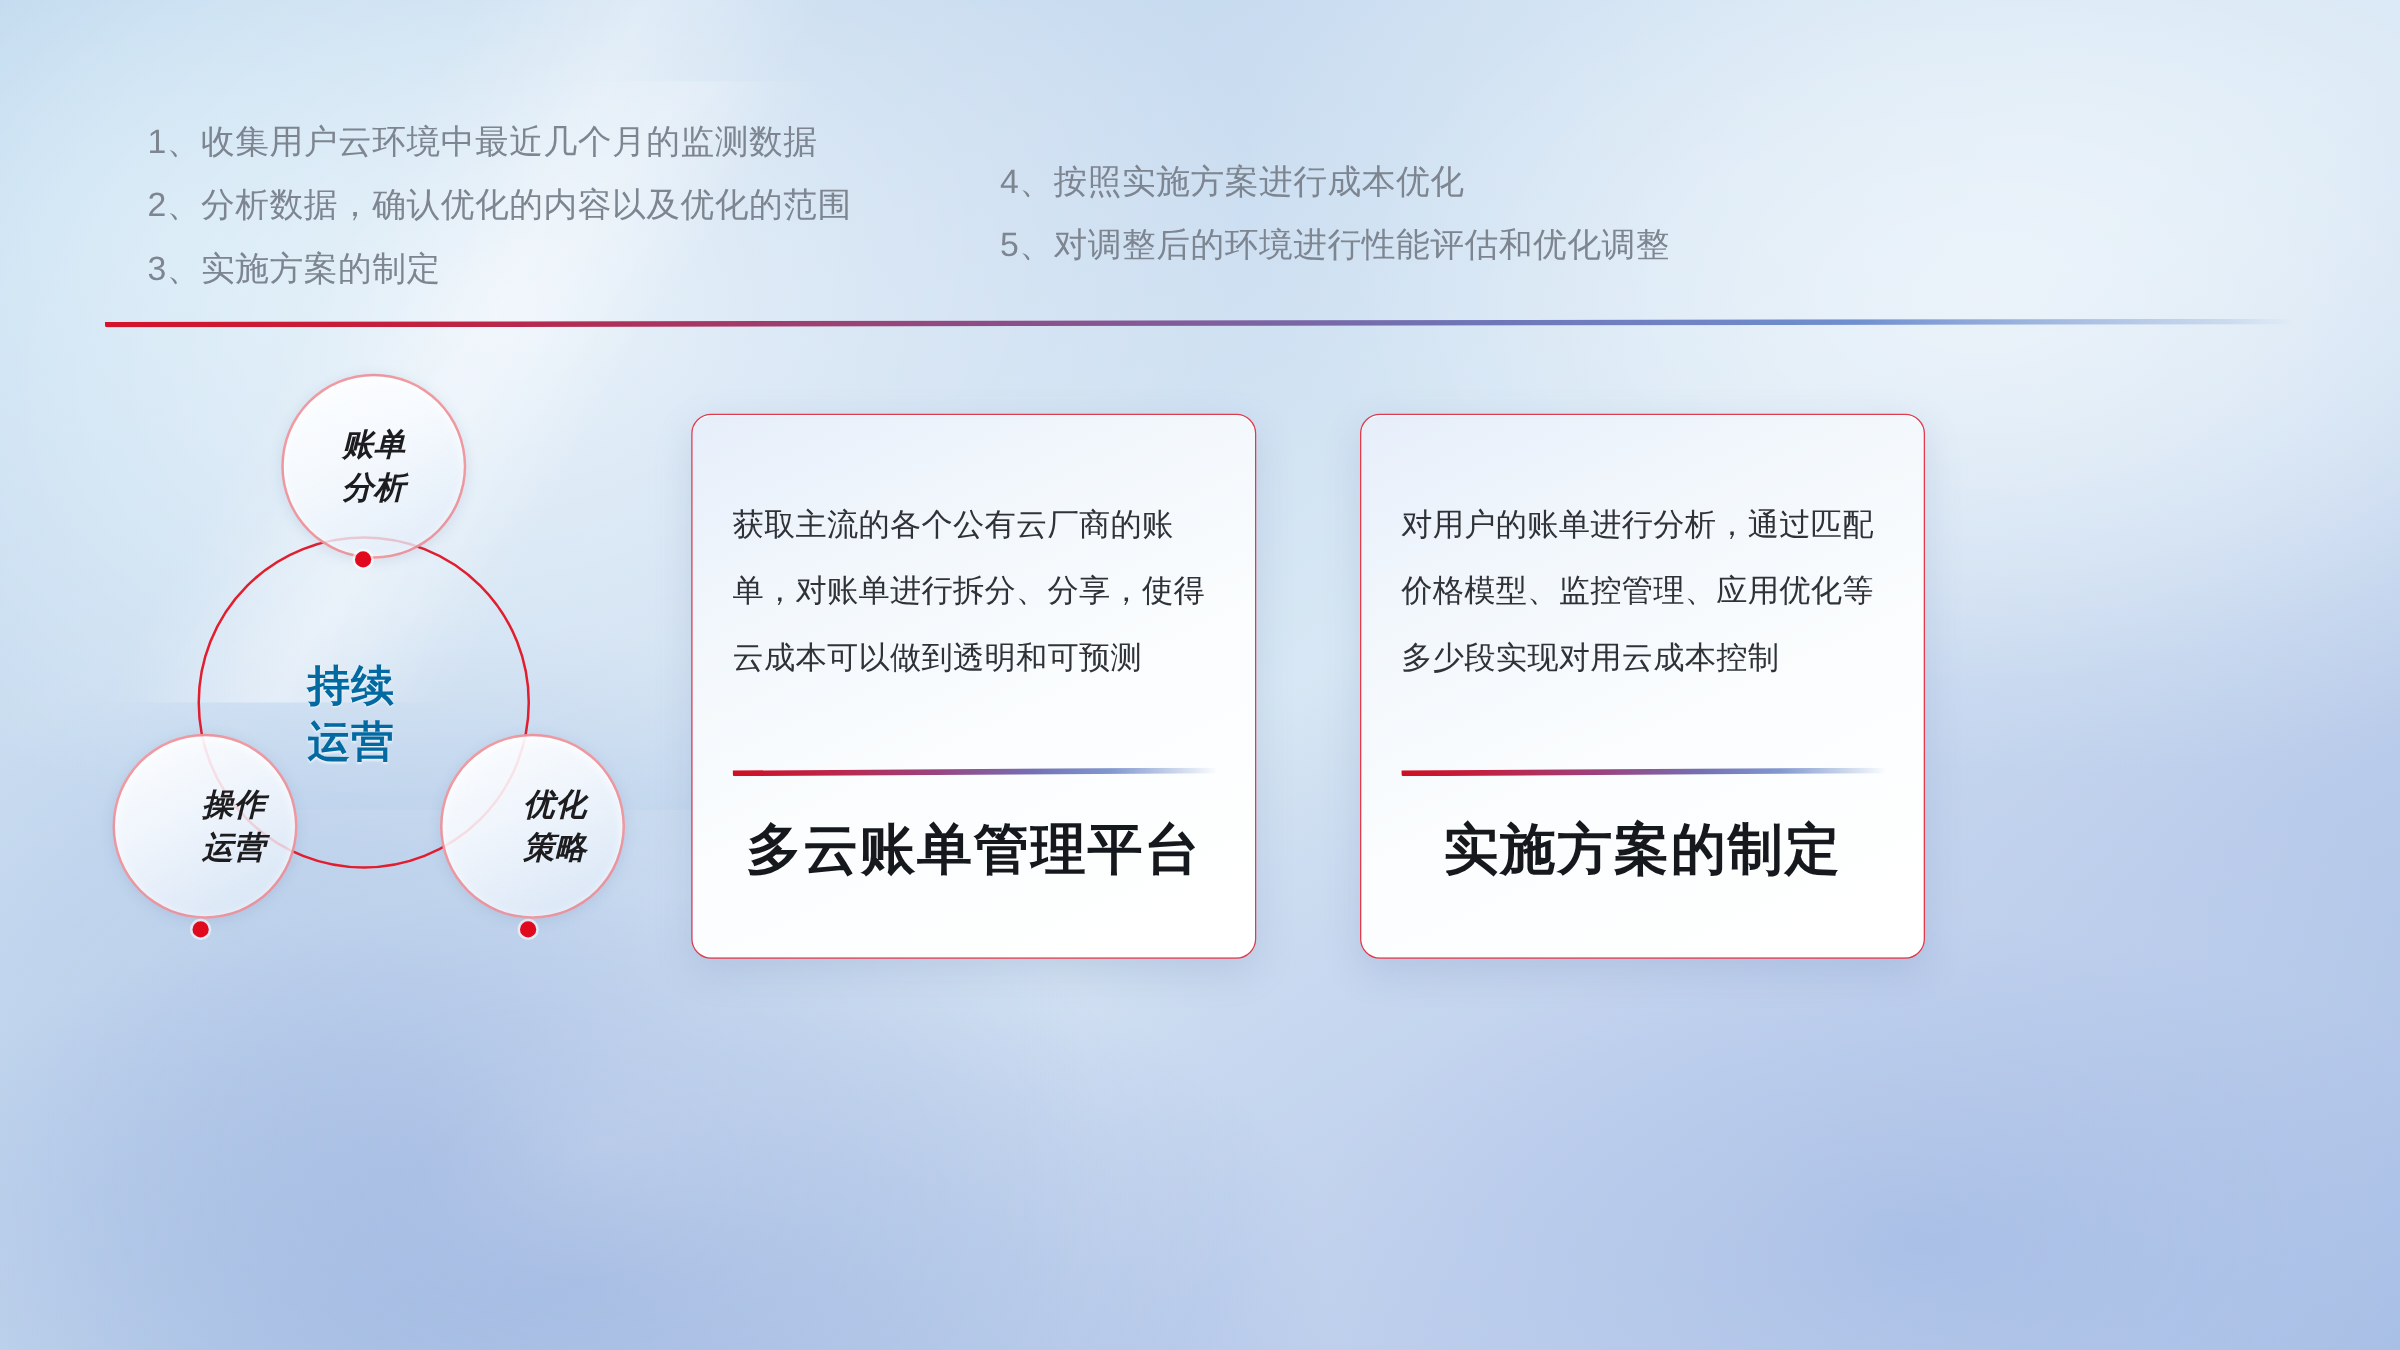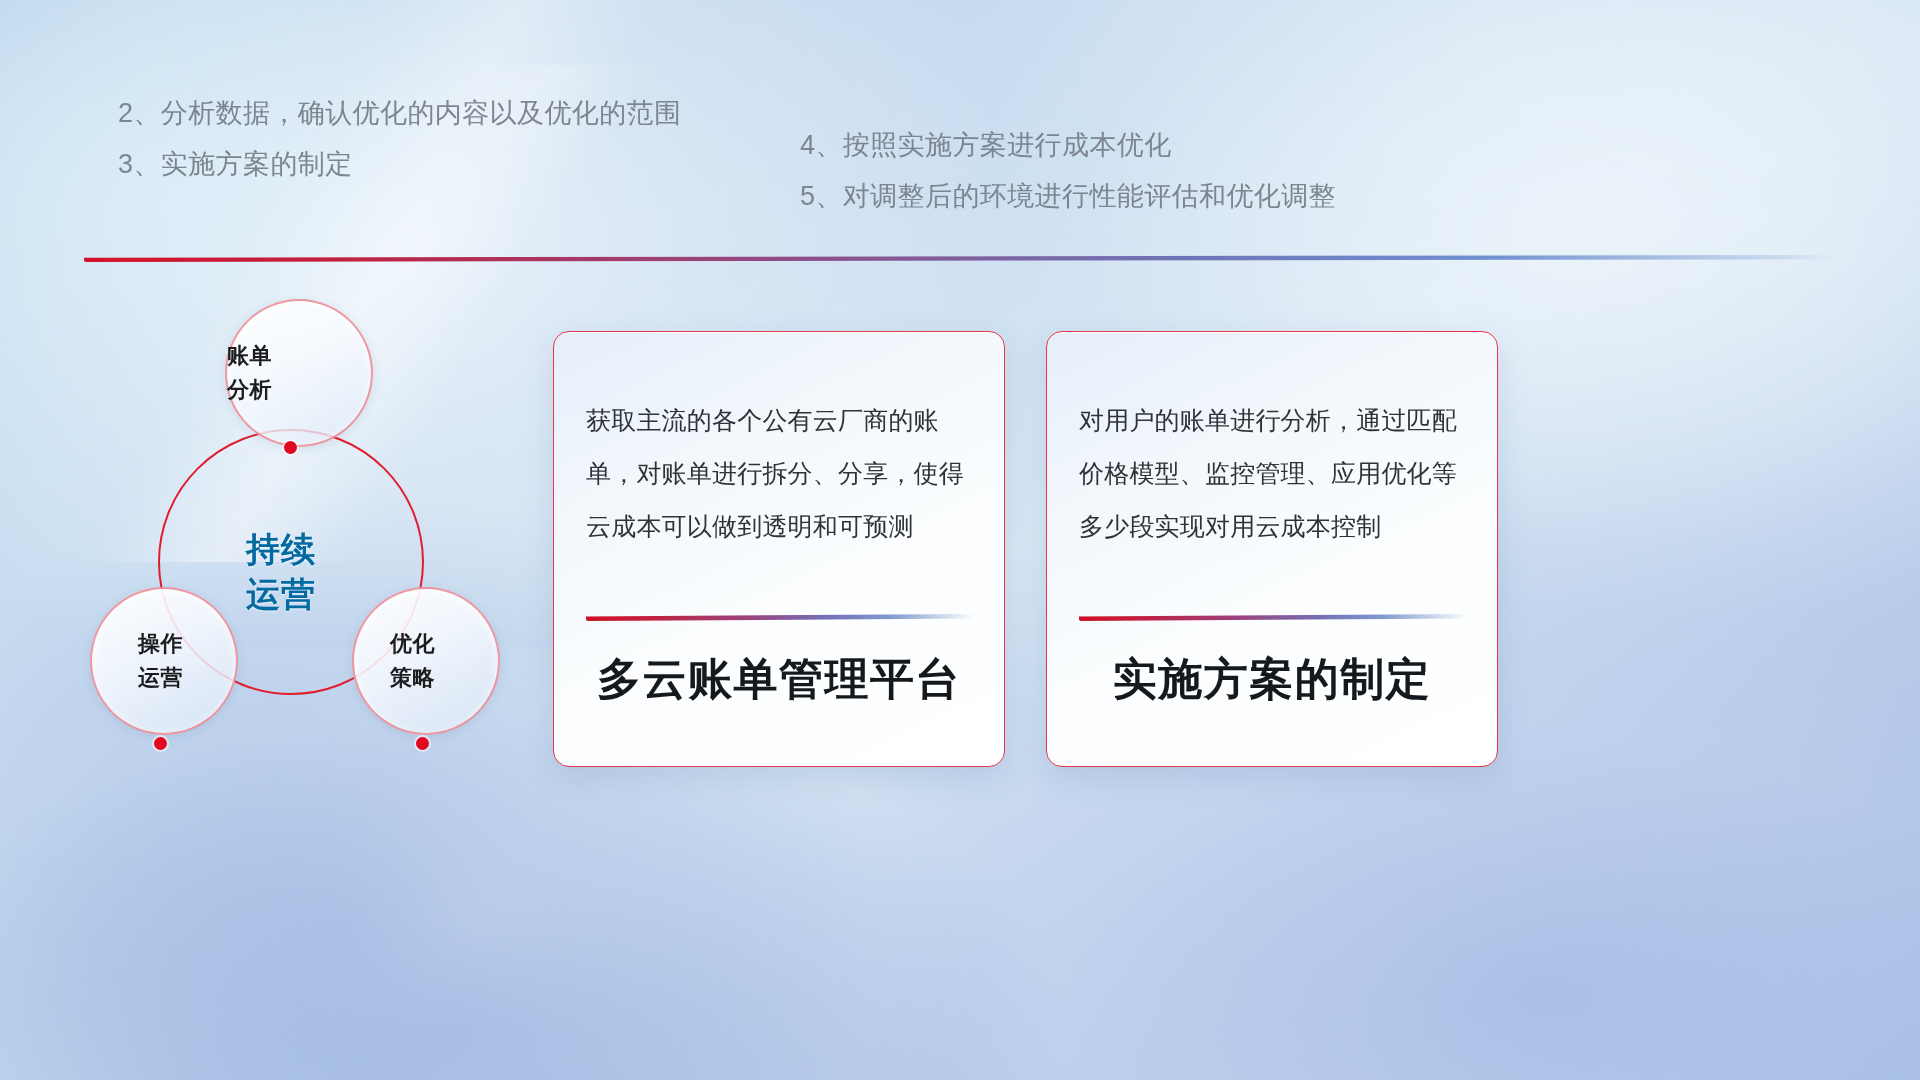--- a/index.html
+++ b/index.html
@@ -89,24 +89,25 @@
     background: linear-gradient(150deg, rgba(255,255,255,.94) 0%, rgba(247,250,254,.86) 42%, rgba(219,232,247,.76) 100%);
     border: 2px solid rgba(236,120,130,.75);
     box-shadow: 0 2px 10px rgba(90,120,170,.16), inset 0 2px 8px rgba(255,255,255,.85);
   }
   .vc-top   { left:145px; top:14px;  width:148px; height:148px; }
   .vc-left  { left:10px;  top:302px; width:148px; height:148px; }
   .vc-right { left:272px; top:302px; width:148px; height:148px; }
 
   .vc-label {
     position:absolute; left:0; right:0;
-    text-align:left;
-    font-size:22px; font-weight:700; line-height:34px;
+    text-align:center;
+    font-size:25px; font-weight:700; line-height:34px;
     color:#1d1d1f;
     letter-spacing:.5px;
+    font-style:italic;
   }
   .vc-top   .vc-label { top:38px; }
   .vc-left  .vc-label { top:38px;padding-left:46px; }
   .vc-right .vc-label { top:38px;padding-left:36px; }
 
   #venn-center-label {
     position:absolute; left:68px; top:242px; width:266px;
     text-align:center;
     font-size:34px; font-weight:800; line-height:45px;
     color:#0369a1;
@@ -128,21 +129,21 @@
   .card {
     position:absolute;
     border-radius:16px;
     border:1.6px solid #e2394b;
     background: linear-gradient(155deg, #e6eefa 0%, #f2f7fc 28%, #fbfdfe 58%, #ffffff 100%);
     box-shadow: 0 10px 30px rgba(86,116,168,.18), inset 0 1px 0 rgba(255,255,255,.9);
     overflow:hidden;
     margin-top:16px;
   }
   #card-1 { left:553px; top:315px; width:452px; height:436px; }
-  #card-2 { left:1046px; top:315px; width:452px; height:436px;text-decoration:underline; }
+  #card-2 { left:1088px; top:315px; width:452px; height:436px;text-decoration:underline; }
 
   .card-body {
     position:absolute; left:32px; right:22px; top:62px;
     font-size:25px; line-height:53px; color:#2f3338;
     letter-spacing:.2px;
   }
   .card-divider {
     position:absolute; left:32px; width:388px; height:7px; top:282px;
     background: linear-gradient(90deg, #cf0f22 0%, #c2203f 16%, #9a4480 42%, #7470b4 62%, #8198cf 78%, rgba(150,175,215,.30) 95%, rgba(150,175,215,0) 100%);
     clip-path: polygon(0 35%, 100% 0, 100% 65%, 0 100%);
@@ -165,20 +166,21 @@
   <div class="bg-sheen-1"></div>
   <div class="bg-sheen-2"></div>
   <div class="bg-sheen-3"></div>
   <div class="bg-streak"></div>
   <div class="bg-streak2"></div>
   <div class="bg-vign"></div>
 </div>
 
 <div id="steps">
   <div class="step-col left">
+    <div class="step-line">1、收集用户云环境中最近几个月的监测数据</div>
     <div class="step-line">2、分析数据，确认优化的内容以及优化的范围</div>
     <div class="step-line">3、实施方案的制定</div>
   </div>
   <div class="step-col right">
     <div class="step-line">4、按照实施方案进行成本优化</div>
     <div class="step-line">5、对调整后的环境进行性能评估和优化调整</div>
   </div>
 </div>
 
 <div id="top-rule"></div>

